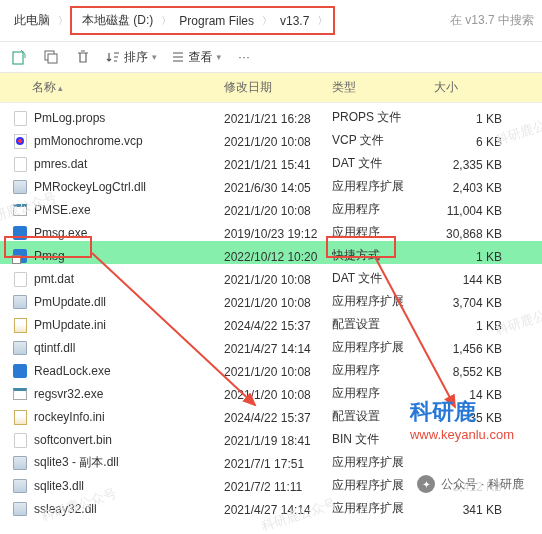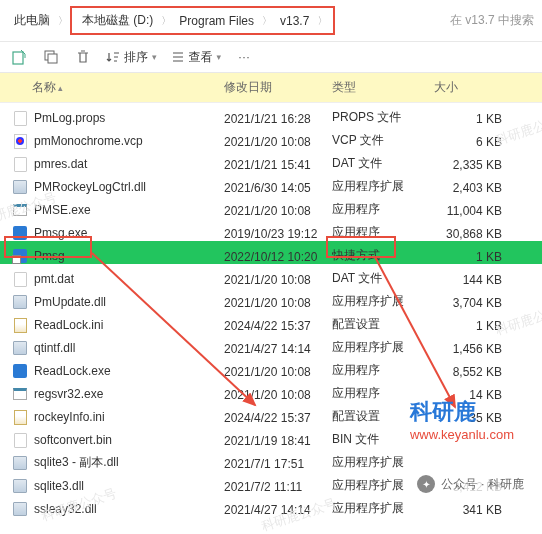--- a/index.html
+++ b/index.html
@@ -15,21 +15,21 @@
 .tb-btn .chev { font-size: 9px; color: #888; }
 .header-row { display: flex; align-items: center; padding: 6px 0; border-bottom: 1px solid #eee; background: #fef9c3; }
 .header-row .col { color: #666; font-size: 12px; position: relative; }
 .col-name { width: 224px; padding-left: 32px; }
 .col-date { width: 108px; }
 .col-type { width: 102px; }
 .col-size { width: 86px; text-align: left; }
 .sort-arrow { font-size: 9px; margin-left: 2px; color: #888; }
 .file-list { overflow-y: auto; height: 458px; }
 .row { display: flex; align-items: flex-end; height: 23px; padding: 0; }
-.row.selected { background: #22c55e; }
+.row.selected { background: #86efac; }
 .row .cell { font-size: 12px; color: #333; white-space: nowrap; overflow: hidden; text-overflow: ellipsis; }
 .cell-name { width: 224px; display: flex; align-items: center; padding-left: 12px; gap: 6px; }
 .cell-date { width: 108px; color: #888; font-size: 11px; }
 .cell-type { width: 102px; color: #555; font-size: 11px; }
 .cell-size { width: 86px; color: #555; font-size: 11px; text-align: right; padding-right: 18px; }
 .file-icon { width: 16px; height: 16px; flex-shrink: 0; display: flex; align-items: center; justify-content: center; font-size: 11px; }
 .ico-file { background: #fff; border: 1px solid #ccc; border-radius: 1px; width: 13px; height: 15px; position: relative; }
 .ico-dll { background: linear-gradient(#e0e8f0, #c0d0e0); border: 1px solid #9ab; border-radius: 1px; width: 14px; height: 14px; }
 .ico-exe-w { background: #fff; border: 1px solid #aaa; width: 14px; height: 12px; border-top: 3px solid #48a; }
 .ico-exe-b { background: #2a7ad4; width: 14px; height: 14px; border-radius: 2px; }
@@ -209,21 +209,21 @@
       </div>
       <div class="cell cell-date">2021/1/20 10:08</div>
       <div class="cell cell-type">应用程序扩展</div>
       <div class="cell cell-size">3,704 KB</div>
     </div>
     <div class="row">
       <div class="cell cell-name">
         <span class="file-icon">
           <span class="ico-ini"></span>
         </span>
-        <span>ReadLock.ini</span>
+        <span>PmUpdate.ini</span>
       </div>
       <div class="cell cell-date">2024/4/22 15:37</div>
       <div class="cell cell-type">配置设置</div>
       <div class="cell cell-size">1 KB</div>
     </div>
     <div class="row">
       <div class="cell cell-name">
         <span class="file-icon">
           <span class="ico-dll"></span>
         </span>

